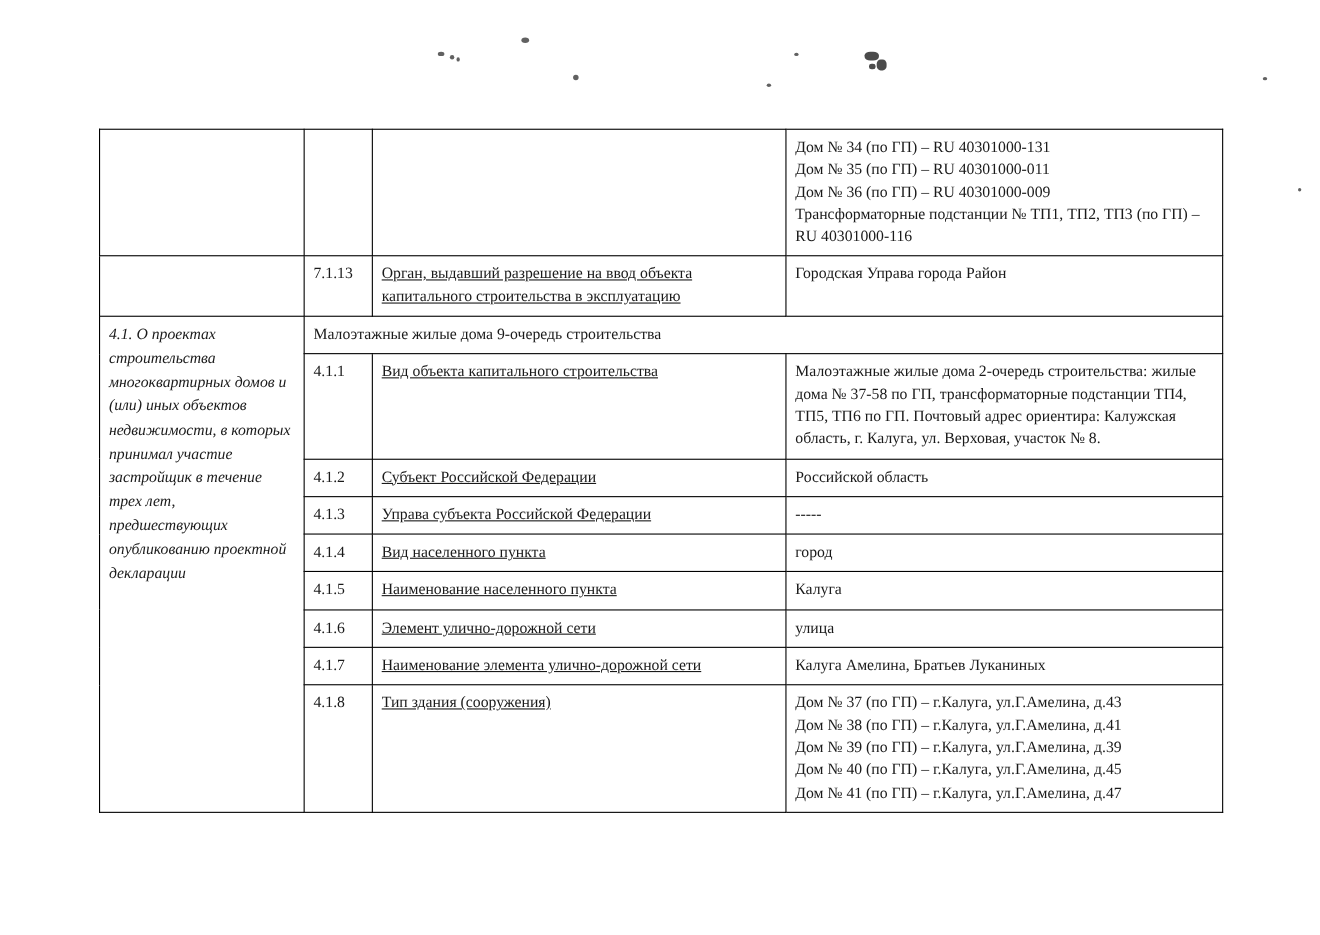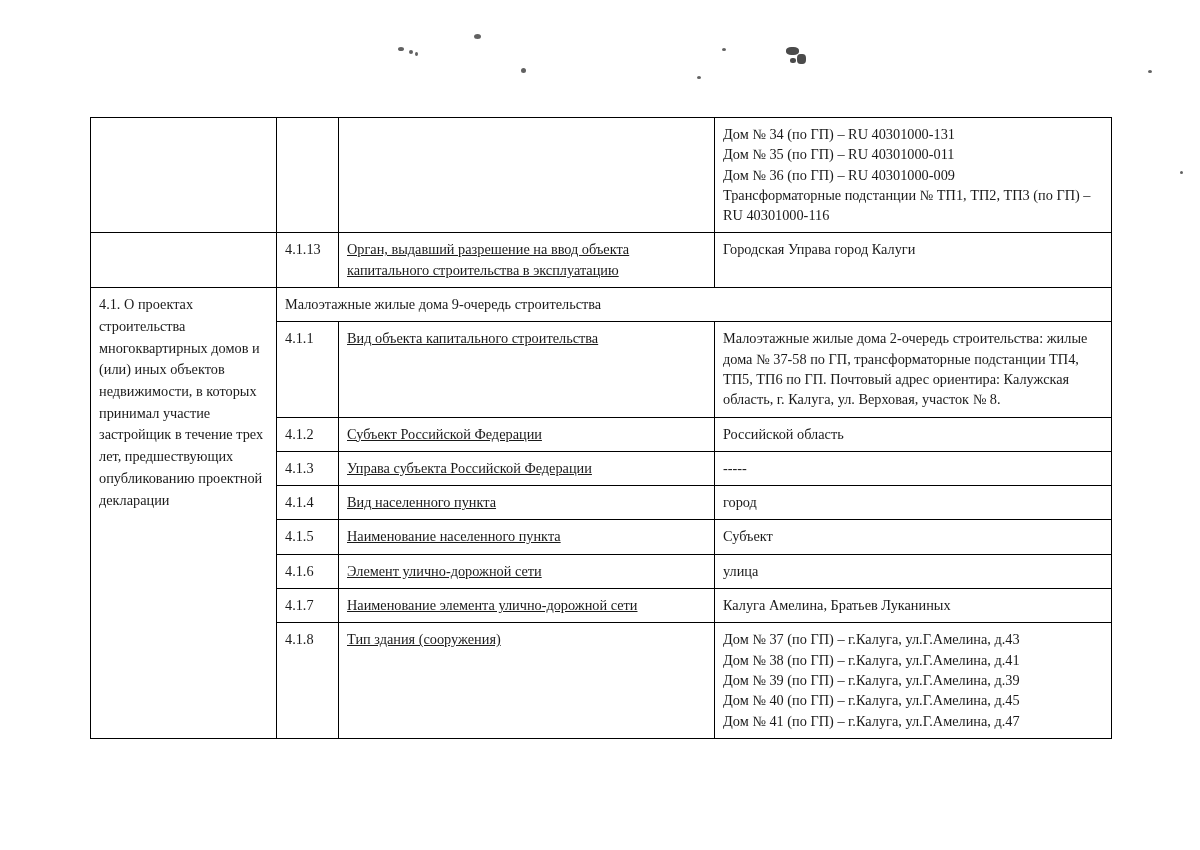--- a/index.html
+++ b/index.html
@@ -43,21 +43,21 @@
     border-collapse: collapse;
     table-layout: fixed;
     font-size: 14.3px;
     line-height: 1.42;
   }
   table.doc-table td {
     border: 1px solid #000000;
     vertical-align: top;
     padding: 6px 8px 7px 8px;
   }
-  td.c-left   { width: 186px; }
+  td.c-left   { width: 186px; font-style: italic; }
   td.c-num    { width: 62px; }
   td.c-name   { width: 376px; text-decoration: underline; }
   td.c-value  { width: 397px; }
   .cell-text {
     display: block;
     white-space: pre-line;
   }
   .left-head {
     line-height: 1.52;
   }
@@ -105,27 +105,27 @@
 Дом № 36 (по ГП) – RU 40301000-009
 Трансформаторные подстанции № ТП1, ТП2, ТП3 (по ГП) – RU 40301000-116</span>
           </td>
       </tr>
 
       <tr>
         <td class="c-left">
             <span class="cell-text"></span>
           </td>
         <td class="c-num">
-            <span class="cell-text">4.1.13</span>
+            <span class="cell-text">7.1.13</span>
           </td>
         <td class="c-name">
             <span class="cell-text">Орган, выдавший разрешение на ввод объекта капитального строительства в эксплуатацию</span>
           </td>
         <td class="c-value">
-            <span class="cell-text">Городская Управа город Калуги</span>
+            <span class="cell-text">Городская Управа города Район</span>
           </td>
       </tr>
 
       <tr>
         <td class="c-left left-head" rowspan="9">
             <span class="cell-text">4.1. О проектах строительства многоквартирных домов и (или) иных объектов недвижимости, в которых принимал участие застройщик в течение трех лет, предшествующих опубликованию проектной декларации</span>
           </td>
         <td colspan="3">
             <span class="cell-text">Малоэтажные жилые дома 9-очередь строительства</span>
           </td>
@@ -180,21 +180,21 @@
       </tr>
 
       <tr>
         <td class="c-num">
             <span class="cell-text">4.1.5</span>
           </td>
         <td class="c-name">
             <span class="cell-text">Наименование населенного пункта</span>
           </td>
         <td class="c-value">
-            <span class="cell-text">Субъект</span>
+            <span class="cell-text">Калуга</span>
           </td>
       </tr>
 
       <tr>
         <td class="c-num">
             <span class="cell-text">4.1.6</span>
           </td>
         <td class="c-name">
             <span class="cell-text">Элемент улично-дорожной сети</span>
           </td>

